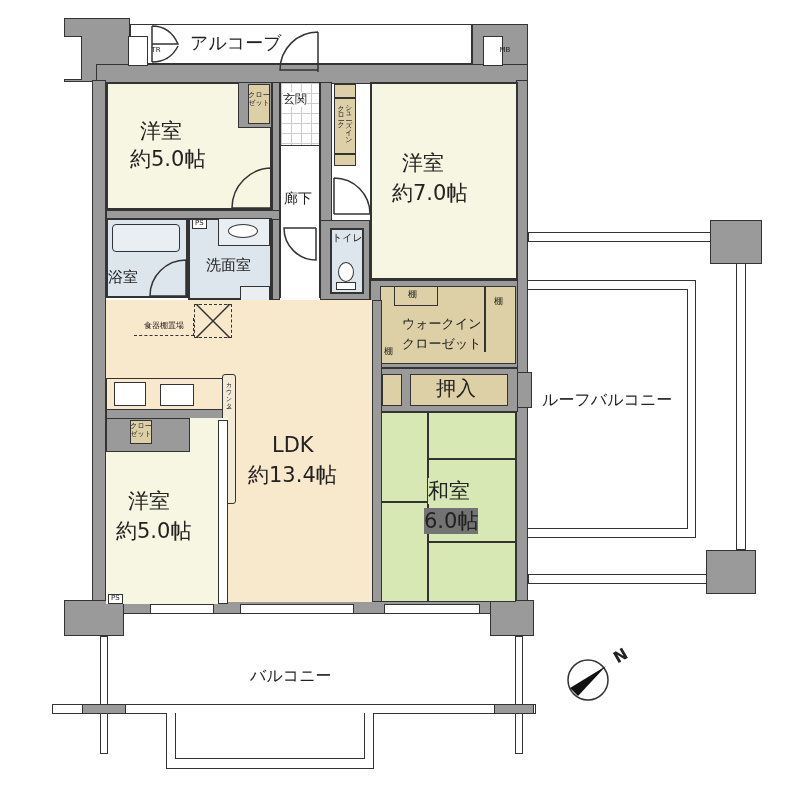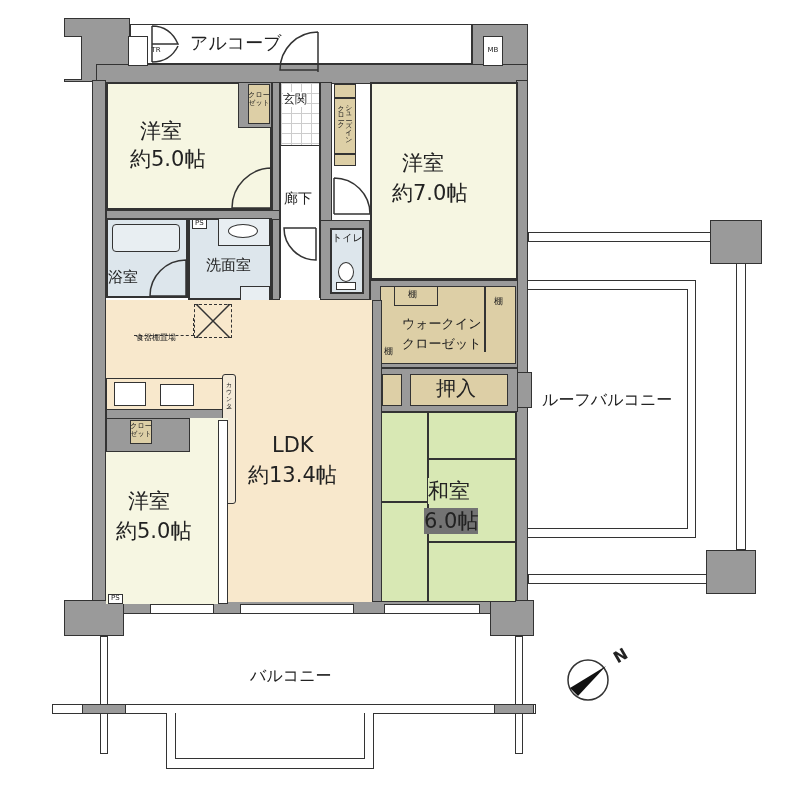--- a/index.html
+++ b/index.html
@@ -28,21 +28,21 @@
 <div class="abs" style="left:130px;top:24px;width:342px;height:40px;background:#fff;border:1.5px solid #333;"></div>
 
 <div class="abs wall" style="left:64px;top:18px;width:66px;height:64px;"></div>
 <div class="abs" style="left:64px;top:36px;width:18px;height:44px;background:#fff;border-right:1.5px solid #333;border-top:1.5px solid #333;border-bottom:1.5px solid #333;"></div>
 <div class="abs wall" style="left:472px;top:24px;width:56px;height:58px;"></div>
 <div class="abs wall" style="left:96px;top:64px;width:432px;height:20px;"></div>
 
 <div class="abs" style="left:128px;top:36px;width:20px;height:30px;background:#fff;border:1.5px solid #333;"></div>
 <div class="label xs" style="left:140px;top:47px;width:32px;">TR</div>
 <div class="abs" style="left:483px;top:36px;width:20px;height:30px;background:#fff;border:1.5px solid #333;"></div>
-<div class="label xs" style="left:483px;top:47px;width:20px;">MB</div>
+<div class="label xs" style="left:483px;top:47px;width:44px;">MB</div>
 <div class="label mid" style="left:190px;top:32px;font-size:18px;">アルコーブ</div>
 
 <svg style="left:150px;top:24px;" width="40" height="40">
   <path d="M2 2 L2 38 M2 2 Q 20 2 28 20 L2 20 M2 38 Q 20 38 28 22" fill="none" stroke="#333" stroke-width="1.5"></path>
 </svg>
 
 <svg style="left:278px;top:30px;" width="44" height="44">
   <path d="M40 2 L40 42 M40 2 A38 38 0 0 0 2 40 L40 40" fill="none" stroke="#333" stroke-width="1.5"></path>
 </svg>
 
@@ -138,21 +138,21 @@
 
 <div class="abs room ldk" style="left:106px;top:300px;width:268px;height:302px;border:none;"></div>
 <div class="abs" style="left:106px;top:408px;width:124px;height:12px;background:#9a9a9a;border:1.5px solid #333;"></div>
 <div class="abs wall" style="left:372px;top:300px;width:10px;height:302px;"></div>
 <div class="abs" style="left:106px;top:378px;width:118px;height:32px;background:#f8e8cc;border:1.5px solid #333;"></div>
 <div class="abs" style="left:114px;top:382px;width:32px;height:24px;border:1.5px solid #333;background:#fff;"></div>
 <div class="abs" style="left:160px;top:384px;width:34px;height:22px;border:1.5px solid #333;background:#fff;"></div>
 <div class="abs" style="left:222px;top:374px;width:14px;height:130px;border:1.5px solid #333;border-radius:3px;background:#f4ead8;"></div>
 <div class="abs vert" style="left:224px;top:378px;font-size:6px;">カウンター</div>
 <div class="abs" style="left:134px;top:318px;width:60px;height:18px;border:1.5px dashed #333;border-left:none;border-top:none;"></div>
-<div class="label xs" style="left:136px;top:322px;font-size:8px;margin-top:12px;">食器棚置場</div>
+<div class="label xs" style="left:144px;top:322px;font-size:8px;">食器棚置場</div>
 <div class="abs" style="left:194px;top:304px;width:38px;height:34px;border:1.5px dashed #333;background:linear-gradient(45deg,transparent 48%,#333 49%,#333 51%,transparent 52%),linear-gradient(-45deg,transparent 48%,#333 49%,#333 51%,transparent 52%);"></div>
 <div class="label big" style="left:272px;top:432px;">LDK</div>
 <div class="label big" style="left:248px;top:462px;">約13.4帖</div>
 
 <div class="abs wall" style="left:106px;top:418px;width:84px;height:34px;"></div>
 <div class="abs stor" style="left:130px;top:420px;width:22px;height:24px;"></div>
 <div class="label xs" style="left:130px;top:423px;width:22px;white-space:pre-line;">クロー
 ゼット</div>
 <div class="abs room yosh" style="left:106px;top:418px;width:122px;height:186px;border:none;"></div>
 <div class="abs wall" style="left:106px;top:418px;width:84px;height:34px;"></div>

